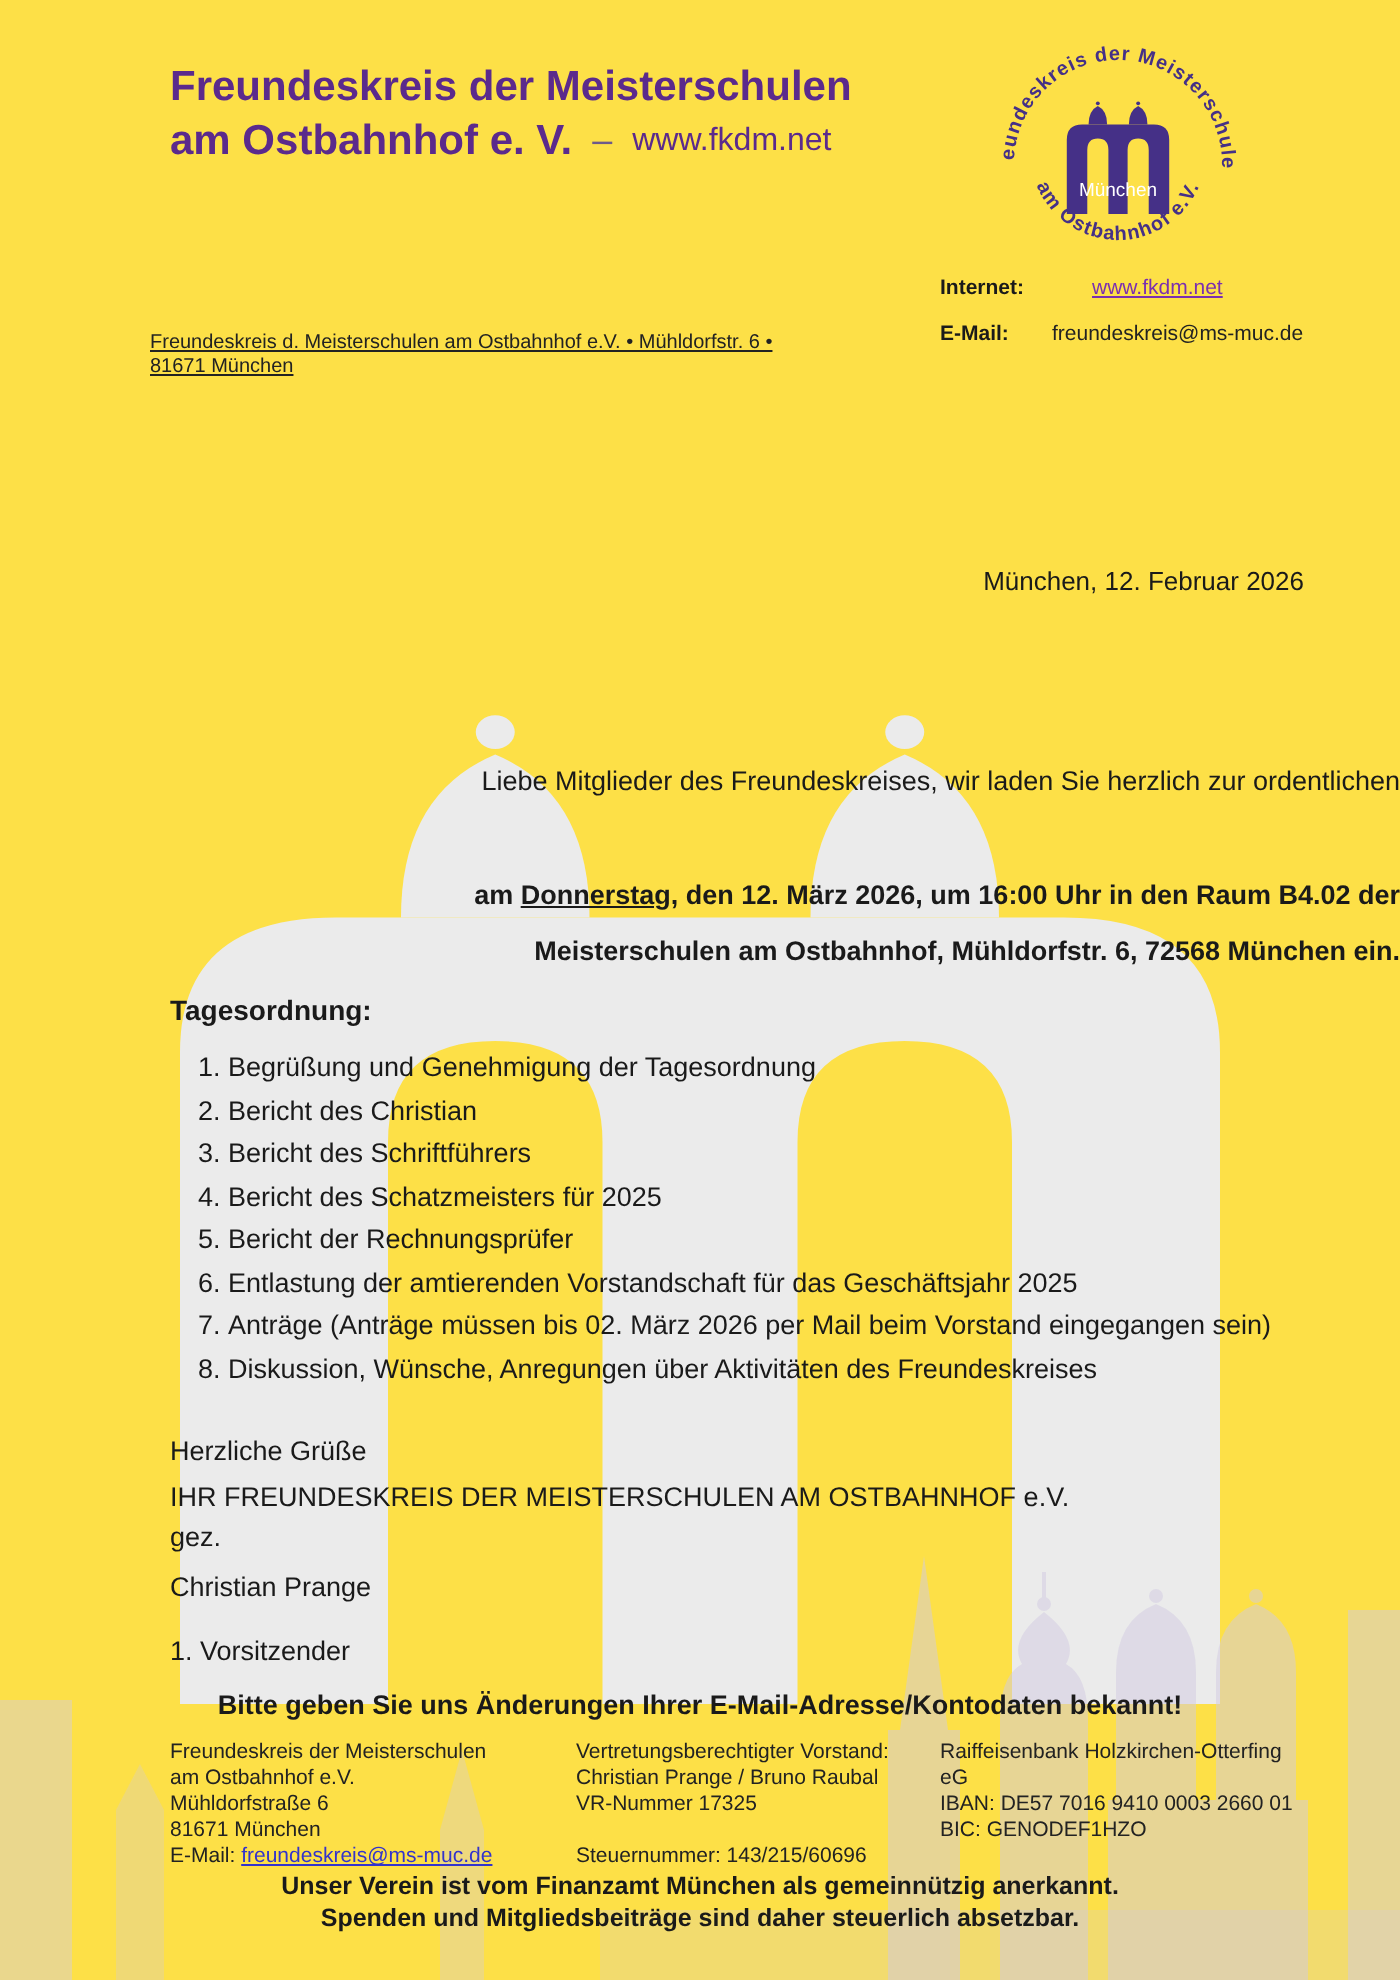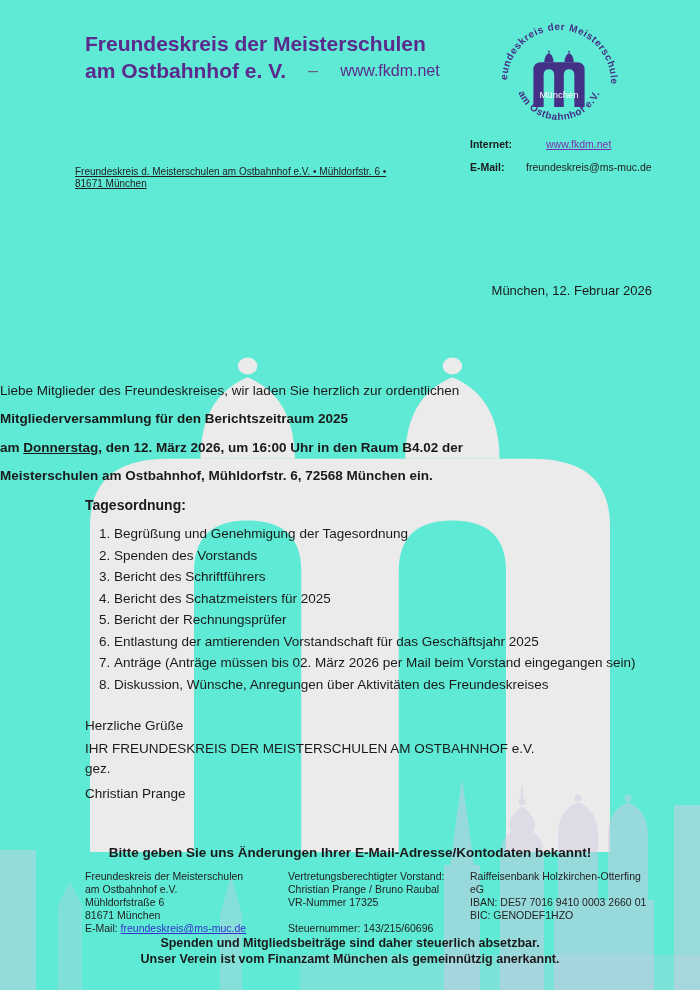--- a/index.html
+++ b/index.html
@@ -6,49 +6,49 @@
     --brand-purple:#5b2a8c;
     --logo-purple:#453087;
     --link-purple:#7b2fb0;
     --link-blue:#3333cc;
     --text:#1a1a1a;
     --watermark-gray:#ebebeb;
     --watermark-lavender:#d2cbe2;
   }
   *{box-sizing:border-box;margin:0;padding:0}
   body{margin:0;background:#ffffff;font-family:"Liberation Sans",sans-serif;color:var(--text)}
-  .page{position:relative;width:700px;height:990px;background:#5eead4;overflow:hidden}
+  .page{position:relative;width:700px;height:990px;background:#fde047;overflow:hidden}
 
   
   .wm-m{position:absolute;left:25px;top:352px;width:650px;height:500px;z-index:0}
   .wm-sky{position:absolute;left:0;bottom:0;width:700px;height:240px;z-index:0}
   .content{position:absolute;inset:0;z-index:1}
 
   
   .hdr-title{position:absolute;left:85px;top:30px;font-weight:bold;font-size:21px;line-height:27px;color:var(--brand-purple)}
-  .hdr-line2{display:flex;align-items:center;gap:22px}
+  .hdr-line2{display:flex;align-items:center;gap:10px}
   .hdr-sep{font-weight:normal;color:#6e5a8a;font-size:18px}
   .hdr-site{font-weight:normal;font-size:16px;color:var(--brand-purple);text-decoration:none;cursor:pointer}
 
   .logo{position:absolute;left:494px;top:10px;width:130px;height:130px}
   .logo text{font-family:"Liberation Sans",sans-serif}
 
   .sender{position:absolute;left:75px;top:166px;width:345px;font-size:10px;line-height:12px;text-decoration:underline;color:#222}
 
   .contact{position:absolute;left:470px;top:138px;font-size:10.5px;line-height:12px}
   .contact-row{display:flex;align-items:baseline;margin-bottom:11px}
   .contact-label{font-weight:bold;width:56px;flex:0 0 56px}
   .contact-link{color:var(--link-purple);text-decoration:underline;margin-left:20px;cursor:pointer}
   .contact-plain{color:#222}
 
   .dateline{position:absolute;right:48px;top:283px;font-size:13px}
 
   .h1{position:absolute;left:0;top:329px;width:100%;text-align:center;font-size:22px;font-weight:bold}
 
-  .intro-line{position:absolute;left:0;width:100%;text-align:left;font-size:13.5px}
+  .intro-line{position:absolute;left:0;width:100%;text-align:right;font-size:13.5px}
   .intro-1{top:383px}
   .intro-2{top:411px;font-weight:bold}
   .intro-3{top:440px;font-weight:bold}
   .intro-4{top:468px;font-weight:bold}
   .u{text-decoration:underline}
 
   .agenda-title{position:absolute;left:85px;top:497px;font-size:14px;font-weight:bold}
   .agenda{position:absolute;left:88px;top:526px;width:560px;font-size:13.5px;list-style-position:outside;padding-left:26px}
   .agenda li{height:21.5px}
 
@@ -154,41 +154,41 @@
       <div class="contact-row">
         <span class="contact-label">E-Mail:</span>
         <span class="contact-plain">freundeskreis@ms-muc.de</span>
       </div>
     </div>
 
     <div class="dateline">München, 12. Februar 2026</div>
 
 
     <div class="intro-line intro-1">Liebe Mitglieder des Freundeskreises, wir laden Sie herzlich zur ordentlichen</div>
-    <div class="intro-line intro-2">Mitgliederversammlung für den Berichtszeitraum 2025</div>
     <div class="intro-line intro-3"><span>am </span><span class="u">Donnerstag</span><span>, den 12. März 2026, um 16:00 Uhr in den Raum B4.02 der</span></div>
     <div class="intro-line intro-4">Meisterschulen am Ostbahnhof, Mühldorfstr. 6, 72568 München ein.</div>
 
     <div class="agenda-title">Tagesordnung:</div>
     <ol class="agenda">
       <li>Begrüßung und Genehmigung der Tagesordnung</li>
-      <li>Spenden des Vorstands</li>
+      <li>Bericht des Christian</li>
       <li>Bericht des Schriftführers</li>
       <li>Bericht des Schatzmeisters für 2025</li>
       <li>Bericht der Rechnungsprüfer</li>
       <li>Entlastung der amtierenden Vorstandschaft für das Geschäftsjahr 2025</li>
       <li>Anträge (Anträge müssen bis 02. März 2026 per Mail beim Vorstand eingegangen sein)</li>
       <li>Diskussion, Wünsche, Anregungen über Aktivitäten des Freundeskreises</li>
     </ol>
 
     <div class="closing">
       <p class="c-greet">Herzliche Grüße</p>
       <p class="c-org">IHR FREUNDESKREIS DER MEISTERSCHULEN AM OSTBAHNHOF e.V.</p>
       <p class="c-sig">gez.</p>
       <p class="c-name">Christian Prange</p>
+      <p class="c-role">1. Vorsitzender</p>
     </div>
 
     <div class="notice">Bitte geben Sie uns Änderungen Ihrer E-Mail-Adresse/Kontodaten bekannt!</div>
 
     <div class="footer">
       <div class="fcol1">
         <div>Freundeskreis der Meisterschulen</div>
         <div>am Ostbahnhof e.V.</div>
         <div>Mühldorfstraße 6</div>
         <div>81671 München</div>
@@ -202,18 +202,18 @@
         <div>Steuernummer: 143/215/60696</div>
       </div>
       <div class="fcol3">
         <div>Raiffeisenbank Holzkirchen-Otterfing eG</div>
         <div>IBAN: DE57 7016 9410 0003 2660 01</div>
         <div>BIC: GENODEF1HZO</div>
       </div>
     </div>
 
     <div class="note">
+      <div>Unser Verein ist vom Finanzamt München als gemeinnützig anerkannt.</div>
       <div>Spenden und Mitgliedsbeiträge sind daher steuerlich absetzbar.</div>
-      <div>Unser Verein ist vom Finanzamt München als gemeinnützig anerkannt.</div>
     </div>
 
   </div>
 </div>
 
 </body></html>

